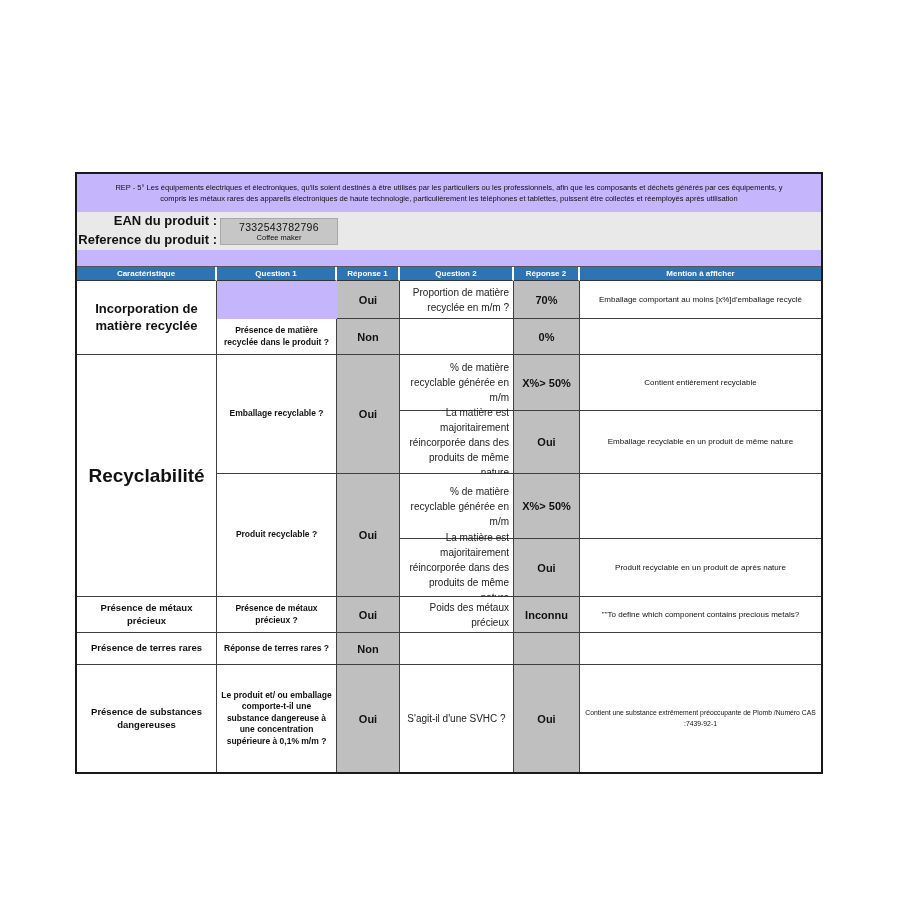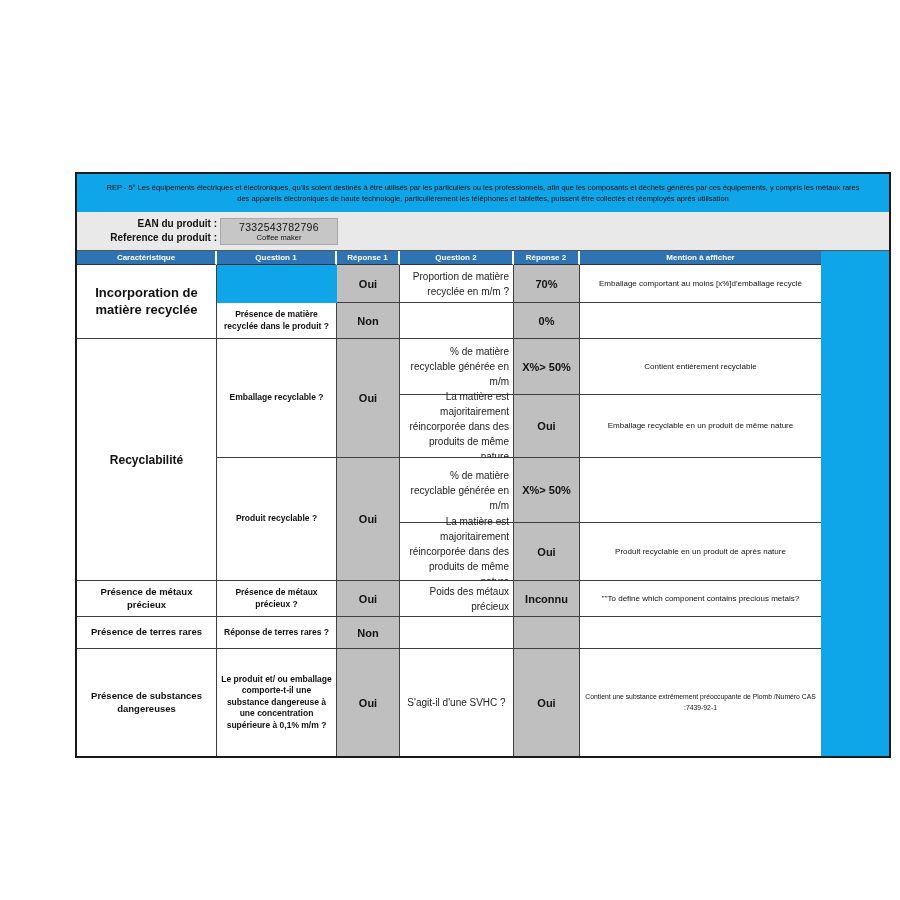--- a/index.html
+++ b/index.html
@@ -7,56 +7,57 @@
   .page {
     position: relative;
     width: 900px; height: 900px;
     background: #fff;
     font-family: "Liberation Sans", sans-serif;
     color: #111;
   }
   .sheet {
     position: absolute;
     left: 75px; top: 172px;
-    width: 816px;
+    width: 748px;
     border: 2px solid #1a1a1a;
-    background: #0ea5e9;
+    background: #c4b5fd;
   }
   .note-row {
     min-height: 38px;
     display: flex; align-items: center; justify-content: center;
     padding: 3px 26px;
     font-size: 7.5px; line-height: 1.5;
     text-align: center;
   }
   .product-band {
     height: 38px;
     background: #e9e9e9;
     display: flex; align-items: center;
   }
   .product-labels {
     width: 140px;
     text-align: right;
     font-weight: bold;
-    font-size: 10px; line-height: 1.45;
+    font-size: 13px; line-height: 1.45;
   }
   .product-box {
     width: 118px; margin-left: 3px;
     background: #c6c6c6;
     border: 1px solid #a8a8a8;
     text-align: center;
     padding: 2px 0;
   }
   .ean-value { font-size: 10.5px; letter-spacing: .3px; }
   .ref-value { font-size: 7.5px; }
   .grid {
     display: grid;
     grid-template-columns: 140px 120px 63px 114px 66px 241px;
     grid-template-rows: 14px 38px 36px 56px 63px 65px 58px 36px 32px 107px;
     border-top: 1px solid #555;
+    margin-top: 16px;
   }
   .cell {
     border-right: 1px solid #3f3f3f;
     border-bottom: 1px solid #3f3f3f;
     display: flex; align-items: center; justify-content: center;
     text-align: center;
     padding: 2px 4px;
     background: #fff;
   }
   .cell.lastcol { border-right: none; }
@@ -64,21 +65,21 @@
   .hdr {
     background: #2e74b5;
     color: #fff;
     font-weight: bold;
     font-size: 8px;
     border-right: 2px solid #fff;
     border-bottom: 1px solid #333;
   }
   .hdr.lastcol { border-right: none; }
   .char-big  { font-weight: bold; font-size: 13px; line-height: 1.25; }
-  .char-xl   { font-weight: bold; font-size: 12px; }
+  .char-xl   { font-weight: bold; font-size: 19px; }
   .char-sm   { font-weight: bold; font-size: 9.5px; line-height: 1.3; }
   .q1   { font-weight: bold; font-size: 8.5px; line-height: 1.35; }
   .ans  { background: #bfbfbf; font-weight: bold; font-size: 11px; }
   .q2   { font-size: 10px; line-height: 1.5; color: #222; text-align: right; }
   .men  { font-size: 8px; line-height: 1.45; }
   .men-tiny { font-size: 6.8px; line-height: 1.5; }
 </style>
 </head>
 <body>
 

